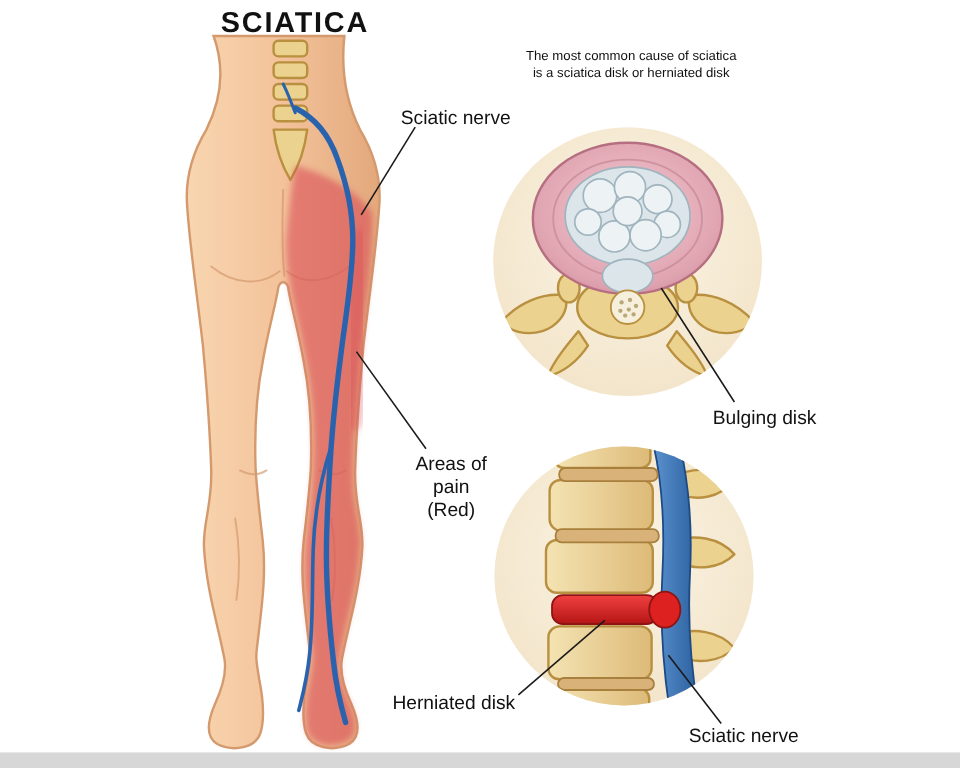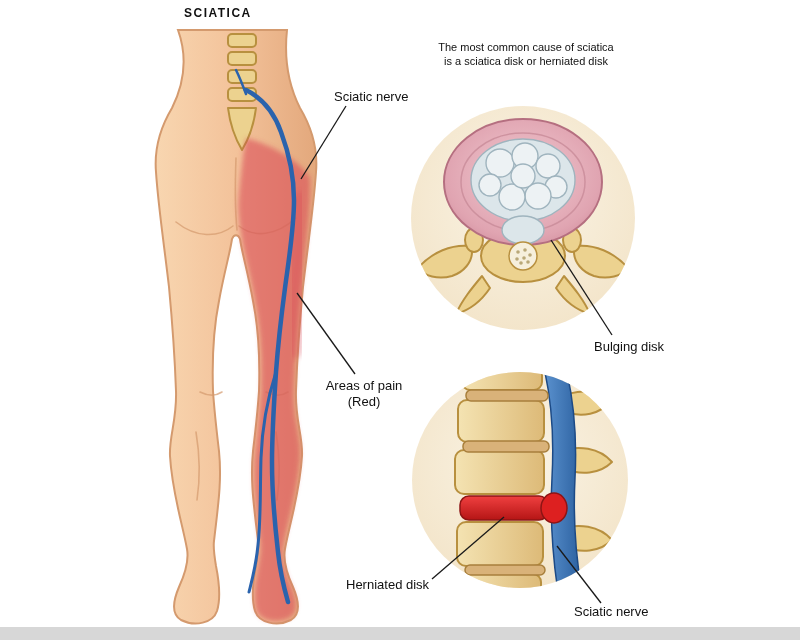--- a/index.html
+++ b/index.html
@@ -4,30 +4,30 @@
 <style>
   html,body{margin:0;padding:0;background:#fff;}
   .stage{
     position:relative;width:800px;height:640px;overflow:hidden;
     background:var(--bg,#fff);
     font-family:"Liberation Sans", sans-serif;
     color:var(--text,#111);
   }
   .page-title{
     position:absolute;left:184px;top:6px;
-    font-size:12px;font-weight:700;letter-spacing:1.5px;color:var(--text,#111);
+    font-size:24px;font-weight:700;letter-spacing:1.5px;color:var(--text,#111);
   }
   .caption{
     position:absolute;left:402px;top:40px;width:248px;
     text-align:center;font-size:11px;line-height:1.3;color:var(--text,#111);
   }
   .label{
-    position:absolute;font-size:13px;line-height:1.2;color:var(--text,#111);white-space:nowrap;
-  }
-  .label.center{text-align:center;white-space:normal;}
+    position:absolute;font-size:16px;line-height:1.2;color:var(--text,#111);white-space:nowrap;
+  }
+  .label.center{text-align:center;white-space:normal;margin-left:12px;}
   .art{position:absolute;left:0;top:0;}
   .art .bone{fill:var(--bone-yellow);stroke:var(--bone-outline);stroke-width:2;stroke-linejoin:round;}
   .art .nerve{fill:none;stroke:var(--nerve-blue);stroke-linecap:round;}
   .art .pointer{stroke:var(--line);stroke-width:1.3;}
   .art .crease{fill:none;stroke:var(--skin-shadow);stroke-width:1.6;stroke-linecap:round;opacity:.7;}
   .bottom-bar{
     position:absolute;left:0;bottom:0;width:800px;height:13px;
     background:var(--footer-gray,#d7d7d7);
   }
 </style>
@@ -226,18 +226,18 @@
 
   <div class="label" style="left:334px;top:89px;">Sciatic nerve</div>
 
   <div class="label center" style="left:318px;top:378px;width:92px;">
     <div>Areas of pain</div>
     <div>(Red)</div>
   </div>
 
   <div class="label" style="left:582px;top:339px;margin-left:12px;">Bulging disk</div>
 
-  <div class="label" style="left:346px;top:577px;text-align:right;">Herniated disk</div>
+  <div class="label" style="left:327px;top:577px;text-align:right;">Herniated disk</div>
 
   <div class="label" style="left:574px;top:604px;">Sciatic nerve</div>
 
   <div class="bottom-bar"></div>
 </div>
 
 </body></html>

